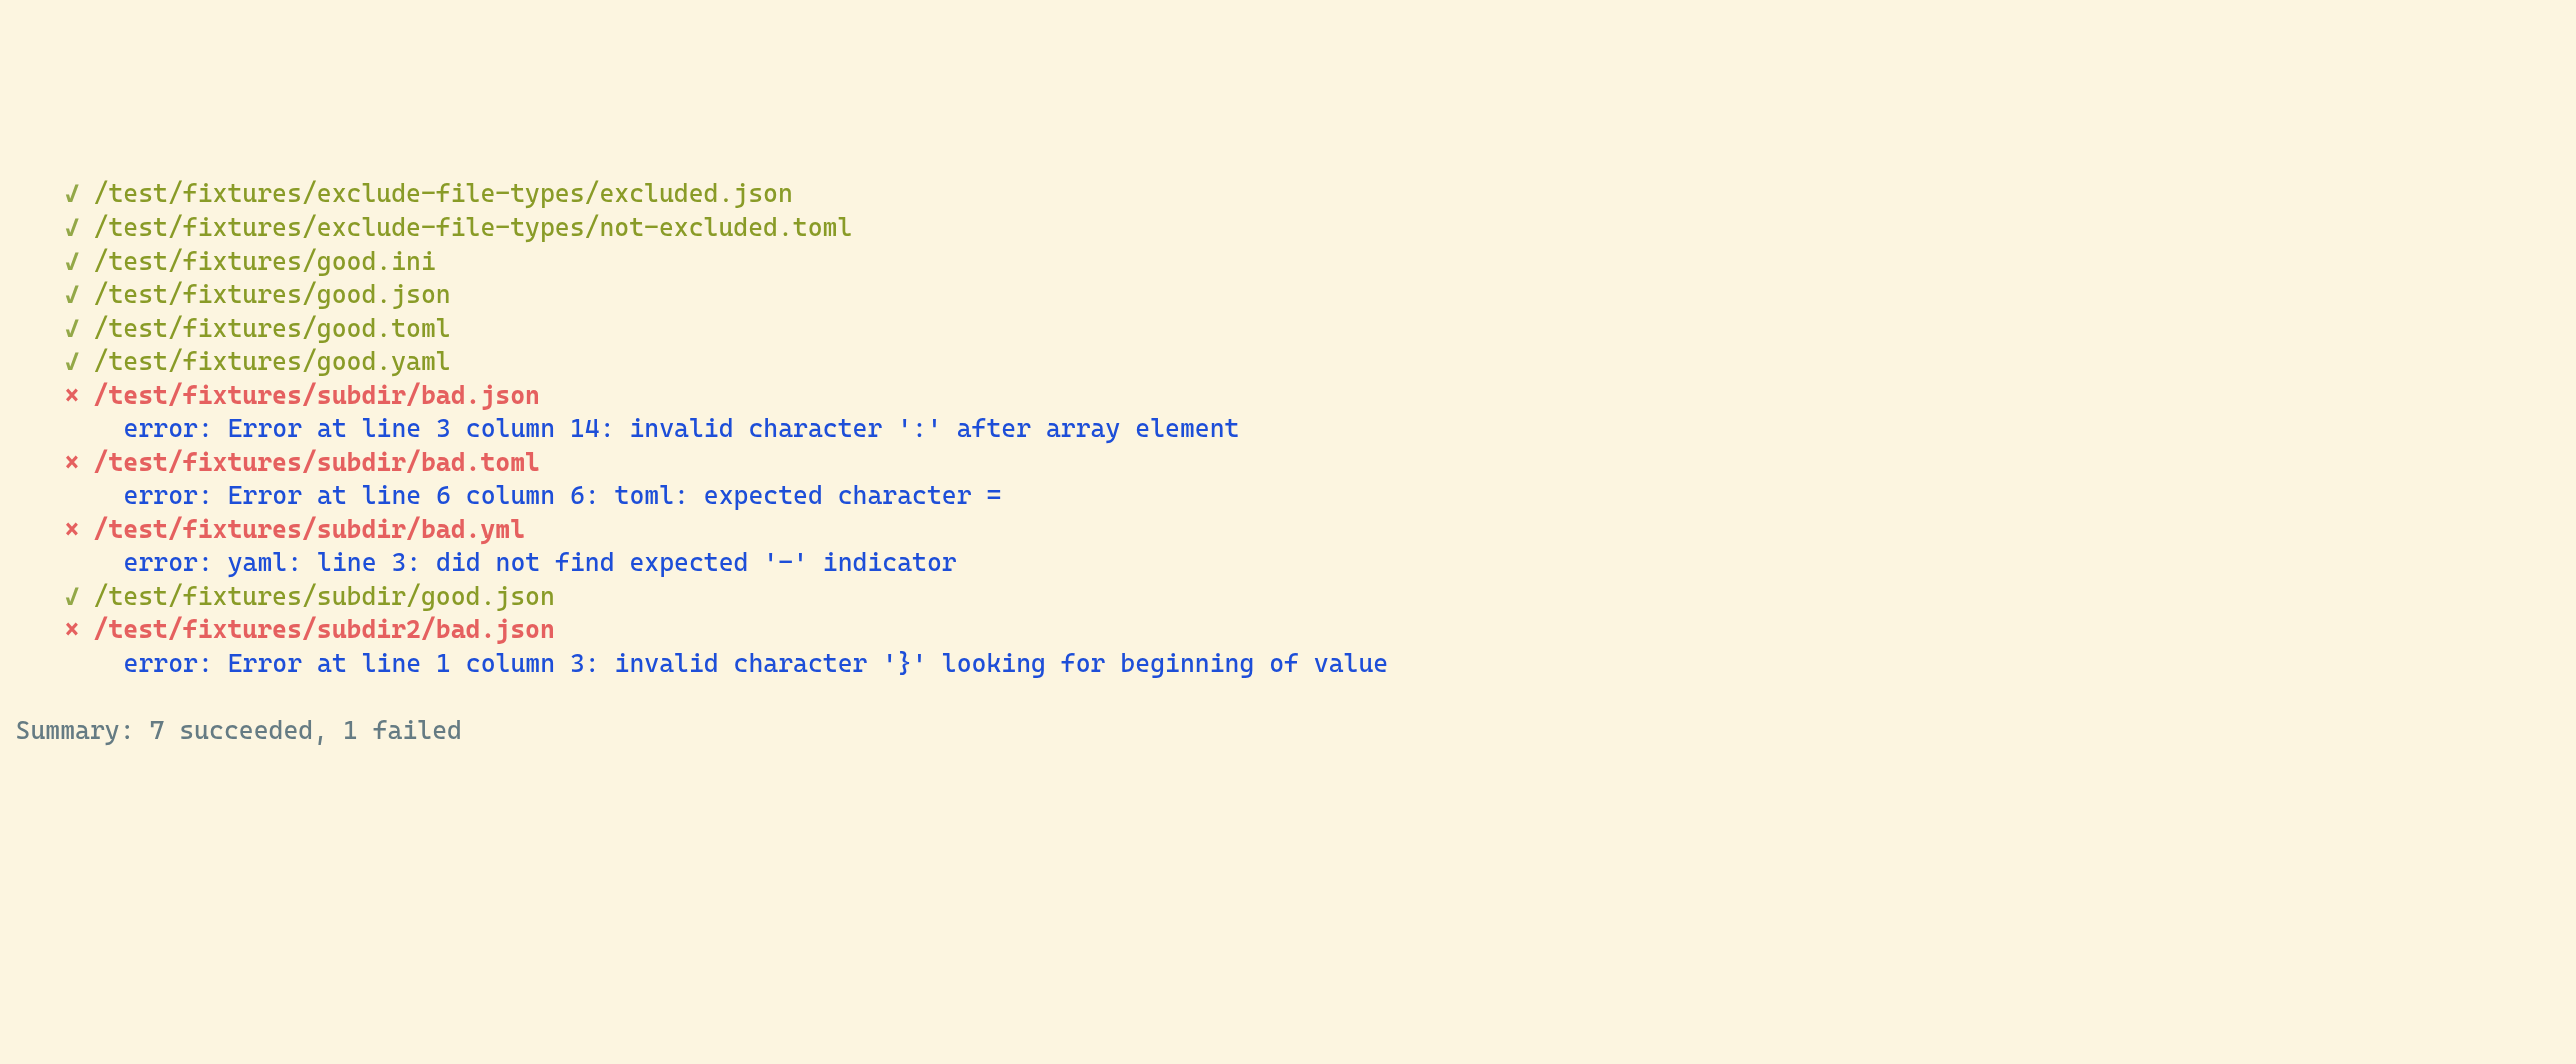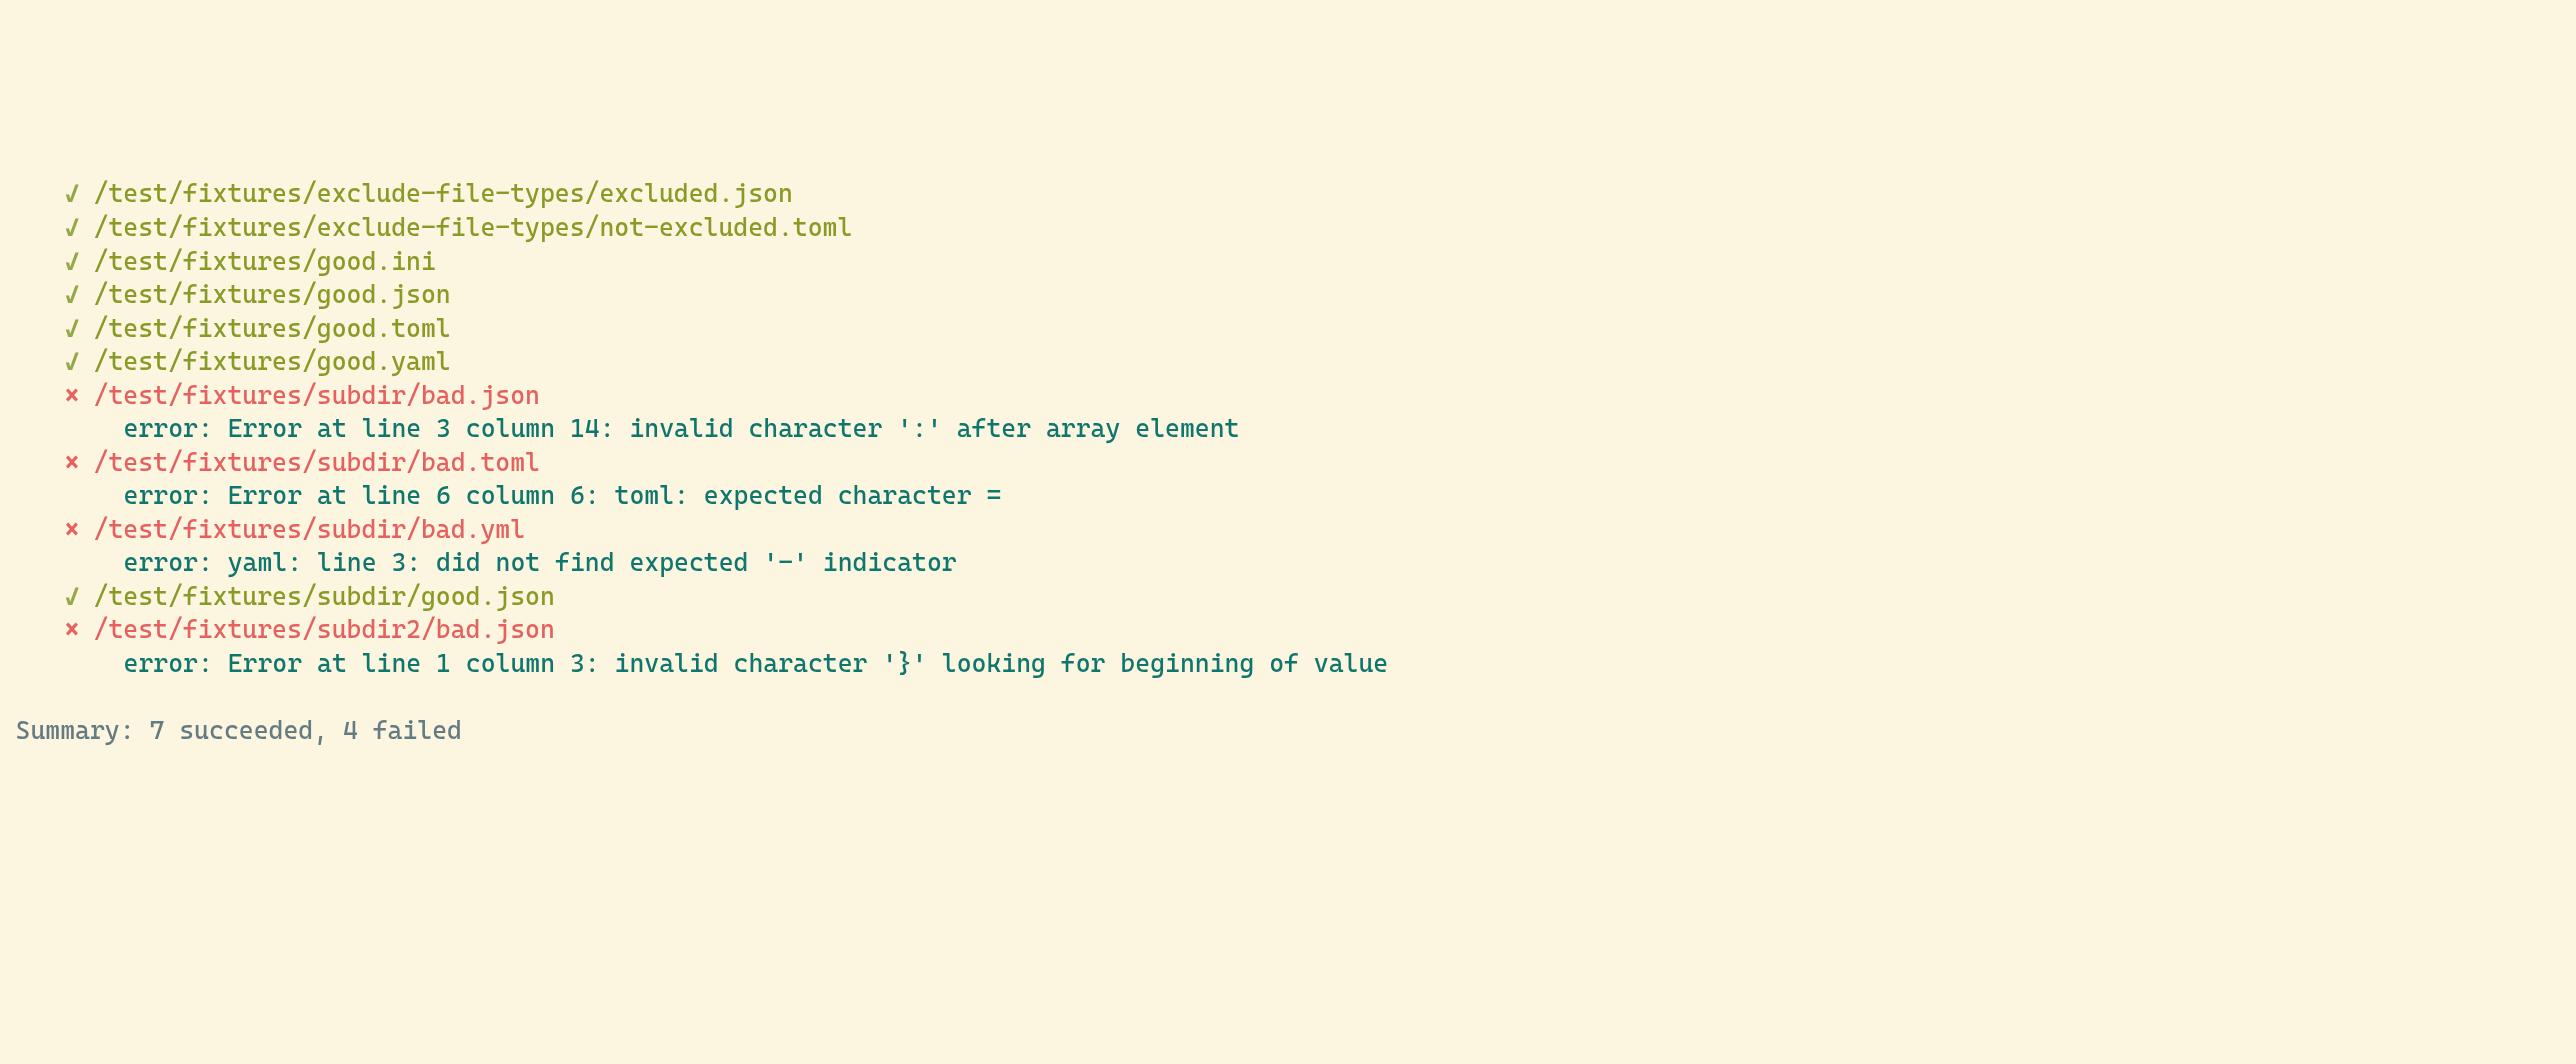--- a/index.html
+++ b/index.html
@@ -38,34 +38,35 @@
       display: inline-block;
       width: 29px;
       font-weight: bold;
     }
     .pass-path {
       color: #899b27;
       margin-top: 16px;
     }
     .fail-path {
       color: #e5605f;
+      font-weight: bold;
     }
     .error-line {
-      color: #0f766e;
+      color: #1d4ed8;
       padding-left: 108px;
     }
     .summary {
       color: #657b83;
     }
   </style>
 </head>
 <body>
 
 
 
 <div>
 <div id="results-container"><div class="result-line"><span class="check-icon">✓</span><span class="pass-path">/test/fixtures/exclude-file-types/excluded.json</span></div><div class="result-line"><span class="check-icon">✓</span><span class="pass-path">/test/fixtures/exclude-file-types/not-excluded.toml</span></div><div class="result-line"><span class="check-icon">✓</span><span class="pass-path">/test/fixtures/good.ini</span></div><div class="result-line"><span class="check-icon">✓</span><span class="pass-path">/test/fixtures/good.json</span></div><div class="result-line"><span class="check-icon">✓</span><span class="pass-path">/test/fixtures/good.toml</span></div><div class="result-line"><span class="check-icon">✓</span><span class="pass-path">/test/fixtures/good.yaml</span></div><div class="result-line"><span class="cross-icon">×</span><span class="fail-path">/test/fixtures/subdir/bad.json</span></div><div class="error-line">error: Error at line 3 column 14: invalid character ':' after array element</div><div class="result-line"><span class="cross-icon">×</span><span class="fail-path">/test/fixtures/subdir/bad.toml</span></div><div class="error-line">error: Error at line 6 column 6: toml: expected character =</div><div class="result-line"><span class="cross-icon">×</span><span class="fail-path">/test/fixtures/subdir/bad.yml</span></div><div class="error-line">error: yaml: line 3: did not find expected '-' indicator</div><div class="result-line"><span class="check-icon">✓</span><span class="pass-path">/test/fixtures/subdir/good.json</span></div><div class="result-line"><span class="cross-icon">×</span><span class="fail-path">/test/fixtures/subdir2/bad.json</span></div><div class="error-line">error: Error at line 1 column 3: invalid character '}' looking for beginning of value</div></div>
-<div class="summary">Summary: 7 succeeded, 4 failed</div>
+<div class="summary">Summary: 7 succeeded, 1 failed</div>
 </div>
 
 
 
 
 
 </body></html>

